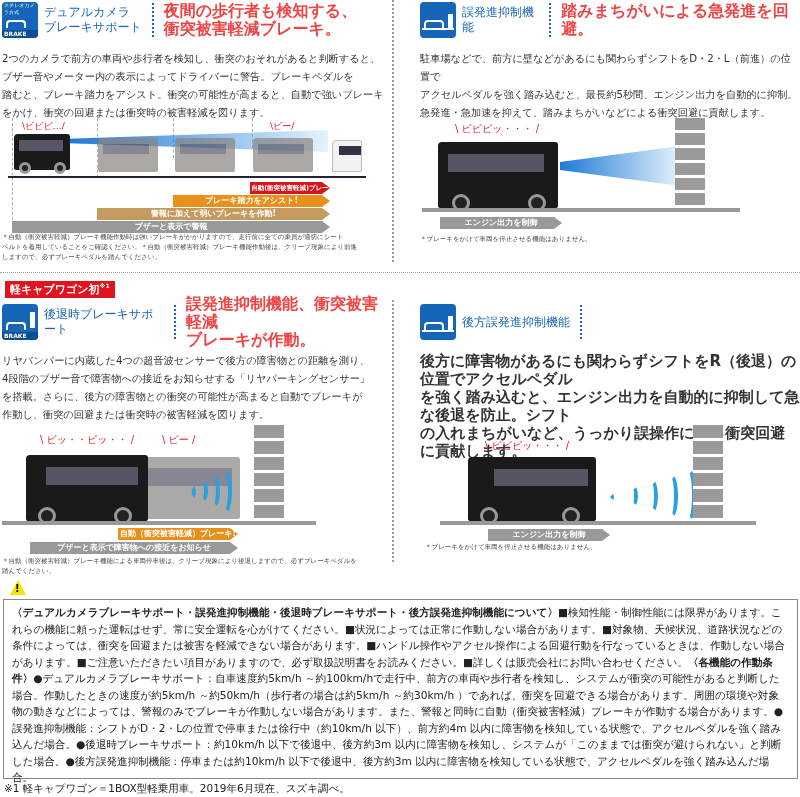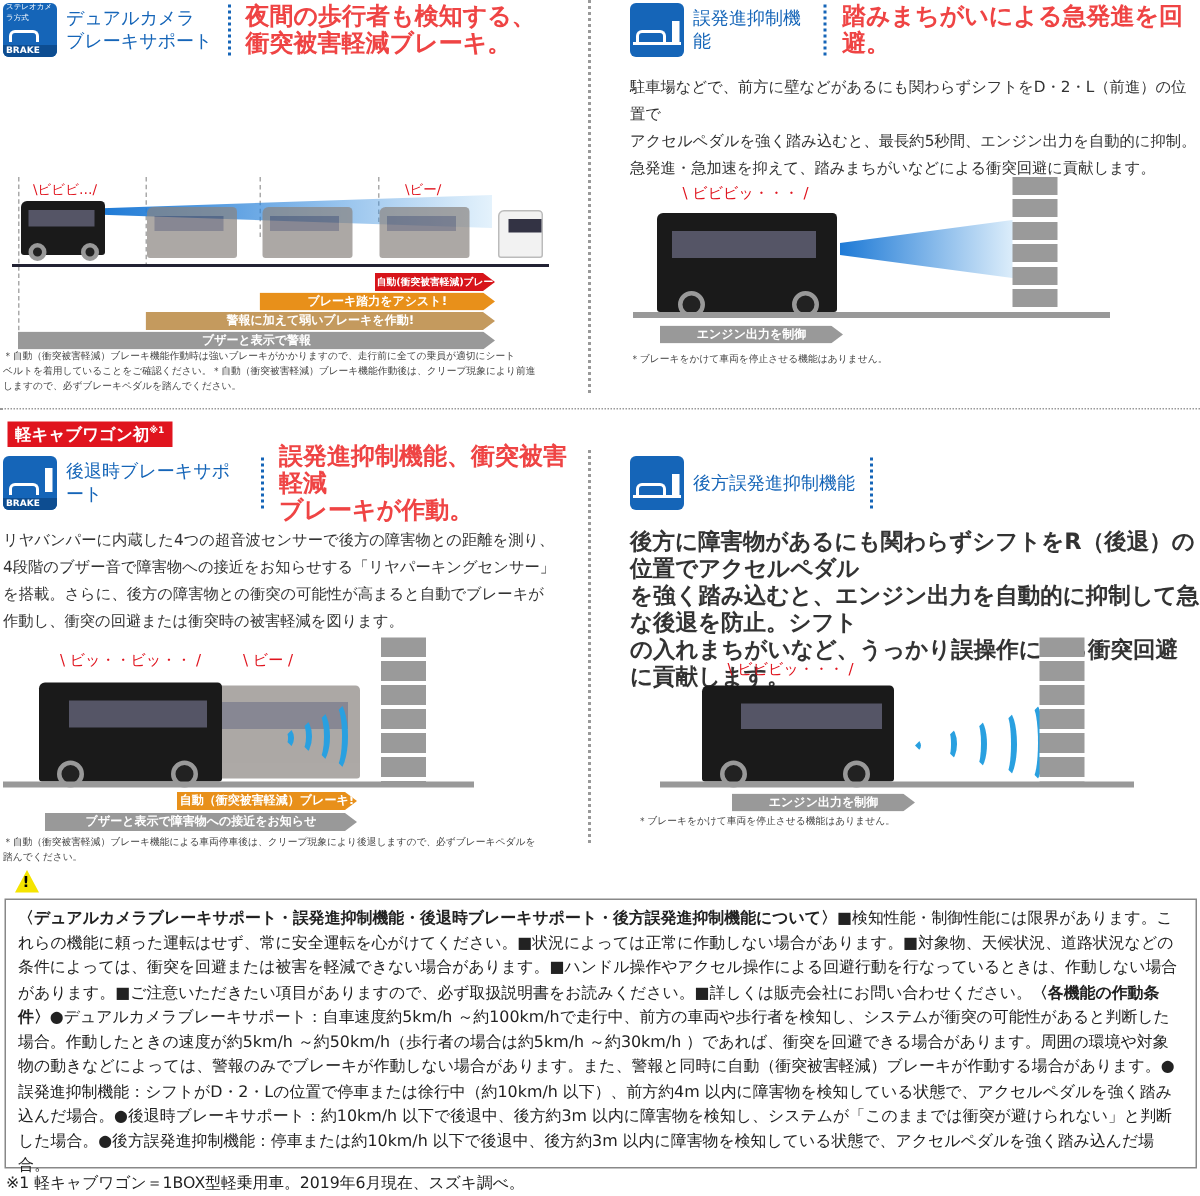--- a/index.html
+++ b/index.html
@@ -53,20 +53,24 @@
       <div class="top">ステレオカメラ方式</div>
       <div class="car"></div>
       <div class="brake">BRAKE</div>
     </div>
     <div class="fname">デュアルカメラ
 ブレーキサポート</div>
     <div class="vsep"></div>
     <div class="catch">夜間の歩行者も検知する、
 衝突被害軽減ブレーキ。</div>
   </div>
+  <div class="body-text" style="font-size:10.2px;">2つのカメラで前方の車両や歩行者を検知し、衝突のおそれがあると判断すると、
+ブザー音やメーター内の表示によってドライバーに警告。ブレーキペダルを
+踏むと、ブレーキ踏力をアシスト。衝突の可能性が高まると、自動で強いブレーキ
+をかけ、衝突の回避または衝突時の被害軽減を図ります。</div>
 </div>
 
 <div class="panel" style="left:0; top:118px; width:390px; height:112px;">
   <div class="dotted-v" style="left:12px; top:0; height:112px;"></div>
   <div class="dotted-v" style="left:97px; top:0; height:60px;"></div>
   <div class="dotted-v" style="left:173px; top:0; height:40px;"></div>
   <div class="dotted-v" style="left:252px; top:0; height:30px;"></div>
   <span class="beep" style="left:22px; top:2px; font-size:9px;">\ビビビ…/</span>
   <span class="beep" style="left:270px; top:2px; font-size:9px;">\ビー/</span>
   <div class="beam" style="left:68px; top:12px; width:260px; height:22px;"></div>

